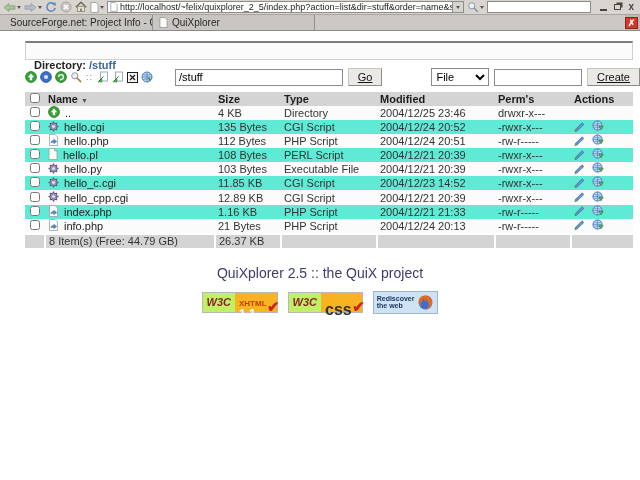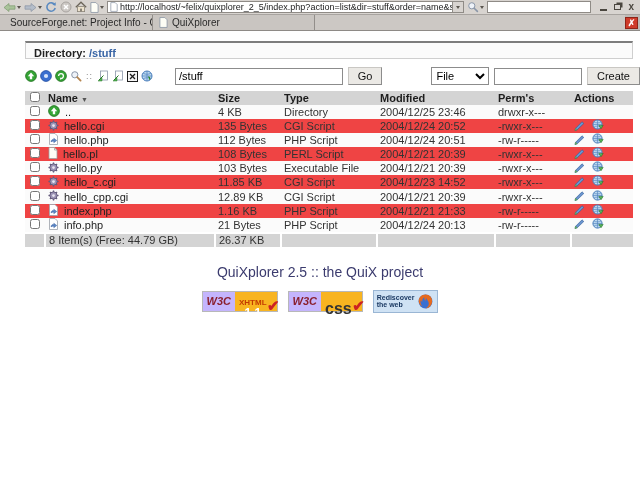--- a/index.html
+++ b/index.html
@@ -32,69 +32,69 @@
          border-right:1px solid #928e8a; font-size:10px; color:#2a2a2a; overflow:hidden; white-space:nowrap; }
   .tab.active { background:#dcd9d5; font-weight:bold; }
   .tab-spacer { flex:1; background:#ccc8c4; }
   .tab-close { width:13px; height:12px; margin:2px 2px 0 0; background:#cf3b2a; border:1px solid #8e2418;
                color:#fff; font-size:9px; font-weight:bold; display:flex; align-items:center;
                justify-content:center; line-height:1; }
 
   
   .dirbar { margin:10px 25px 0 25px; width:608px; height:18px;
             border:1px solid #cfcfcf; border-top:2px solid #7d7d7d; background:#fbfbfb;
-            font-size:11px; font-weight:bold; color:#222; padding:4px 0 0 8px; }
+            font-size:11px; font-weight:bold; color:#222; padding:16px 0 0 8px; }
   .dirpath { color:#3965a5; }
 
   .qtoolbar { margin:8px 0 0 25px; display:flex; align-items:center; font-size:11px; height:18px; }
   .tb-icons { display:flex; align-items:center; gap:3px; }
   .tbi { display:flex; align-items:center; }
   .tb-sep { color:#8a8a8a; font-size:9px; letter-spacing:1px; margin:0 1px; }
   .txt { height:17px; border:1px solid #8c8c8c; font-size:11px; padding:0 3px;
          font-family:"Liberation Sans", sans-serif; background:#fff; }
   .path-input { width:192px; margin-left:22px; }
   .btn { height:18px; background:#ebe9e5; border:1px solid #8c8c8c; border-top-color:#c9c7c3;
          border-left-color:#c9c7c3; font-size:11px; padding:0 9px;
-         font-family:"Liberation Sans", sans-serif; color:#111; }
+         font-family:"Liberation Sans", sans-serif; color:#111;text-decoration:underline; }
   .go-btn { margin-left:5px; }
   .type-select { margin-left:49px; width:66px; height:18px; font-size:11px;
                  font-family:"Liberation Sans", sans-serif; border:1px solid #8c8c8c; background:#fff; }
   .create-input { width:88px; margin-left:5px; }
   .create-btn { margin-left:5px; }
 
   
   table.files { margin:6px 0 0 25px; width:608px; border-collapse:collapse; table-layout:fixed;
                 font-size:11px; }
   table.files col.c-cb { width:20px; } table.files col.c-name { width:170px; }
   table.files col.c-size { width:66px; } table.files col.c-type { width:96px; }
   table.files col.c-mod { width:118px; } table.files col.c-perm { width:76px; }
   table.files col.c-act { width:62px; }
   table.files th { background:#d4d4d4; text-align:left; font-weight:bold; color:#1d1d1d;
                    padding:1px 3px; height:14px; white-space:nowrap; }
   table.files td { padding:0 3px; height:14px; white-space:nowrap; overflow:hidden; color:#333; }
-  tr.even { background:#fbfbfb; } tr.odd { background:#ef4444; }
+  tr.even { background:#fbfbfb; } tr.odd { background:#5eead4; }
   .sort-arrow { font-size:7px; color:#555; margin-left:3px; }
   .name-cell { display:flex; align-items:center; gap:5px; height:14px; }
   .file-name { color:#222; }
   .perm-cell { color:#9d9d9d; }
   .actions-cell { padding-left:12px; }
   .act { display:inline-block; margin-right:7px; vertical-align:middle; }
   input[type=checkbox] { width:10px; height:10px; margin-left:2px; }
   tfoot td { background:#d4d4d4; border-top:2px solid #fff; border-left:2px solid #fff;
              color:#222; height:14px; }
   tfoot td:first-child { border-left:none; }
 
   
   .site-footer { text-align:center; margin-top:17px; font-size:14px; color:#3b3b6e; }
   .badges { display:flex; justify-content:center; align-items:center; gap:10px; margin-top:10px; }
   .w3cbadge { display:flex; height:21px; border:1px solid #b8b8b8; position:relative; }
-  .w3c-left { background:#c4b5fd; color:#8a1f2d; font-weight:bold; font-size:11px;
+  .w3c-left { background:#bef264; color:#8a1f2d; font-weight:bold; font-size:11px;
               display:flex; align-items:center; padding:0 4px; font-style:italic; }
   .w3c-right { background:#f8b420; display:flex; flex-direction:column; justify-content:center;
-               padding:15px 10px 0 4px; line-height:1;text-align:center; }
+               padding:15px 10px 0 4px; line-height:1; }
   .w3c-right .l1 { font-size:8px; font-weight:bold; color:#c33b00; }
   .w3c-right .l2 { font-size:12px; font-weight:bold; color:#fff; }
   .w3c-right.single { font-size:16px; font-weight:bold; color:#333; }
   .w3c-check { position:absolute; right:-3px; bottom:-4px; color:#cc2222; font-size:15px; font-weight:bold; }
   .ffbadge { display:flex; align-items:center; gap:3px; height:23px; background:#cfe2f4;
              border:1px solid #9ab6d4; padding:0 3px; }
   .ff-text { display:flex; flex-direction:column; line-height:1.1; }
   .ff-text span { font-size:7px; font-weight:bold; color:#16355f; }
 </style>
 </head>

